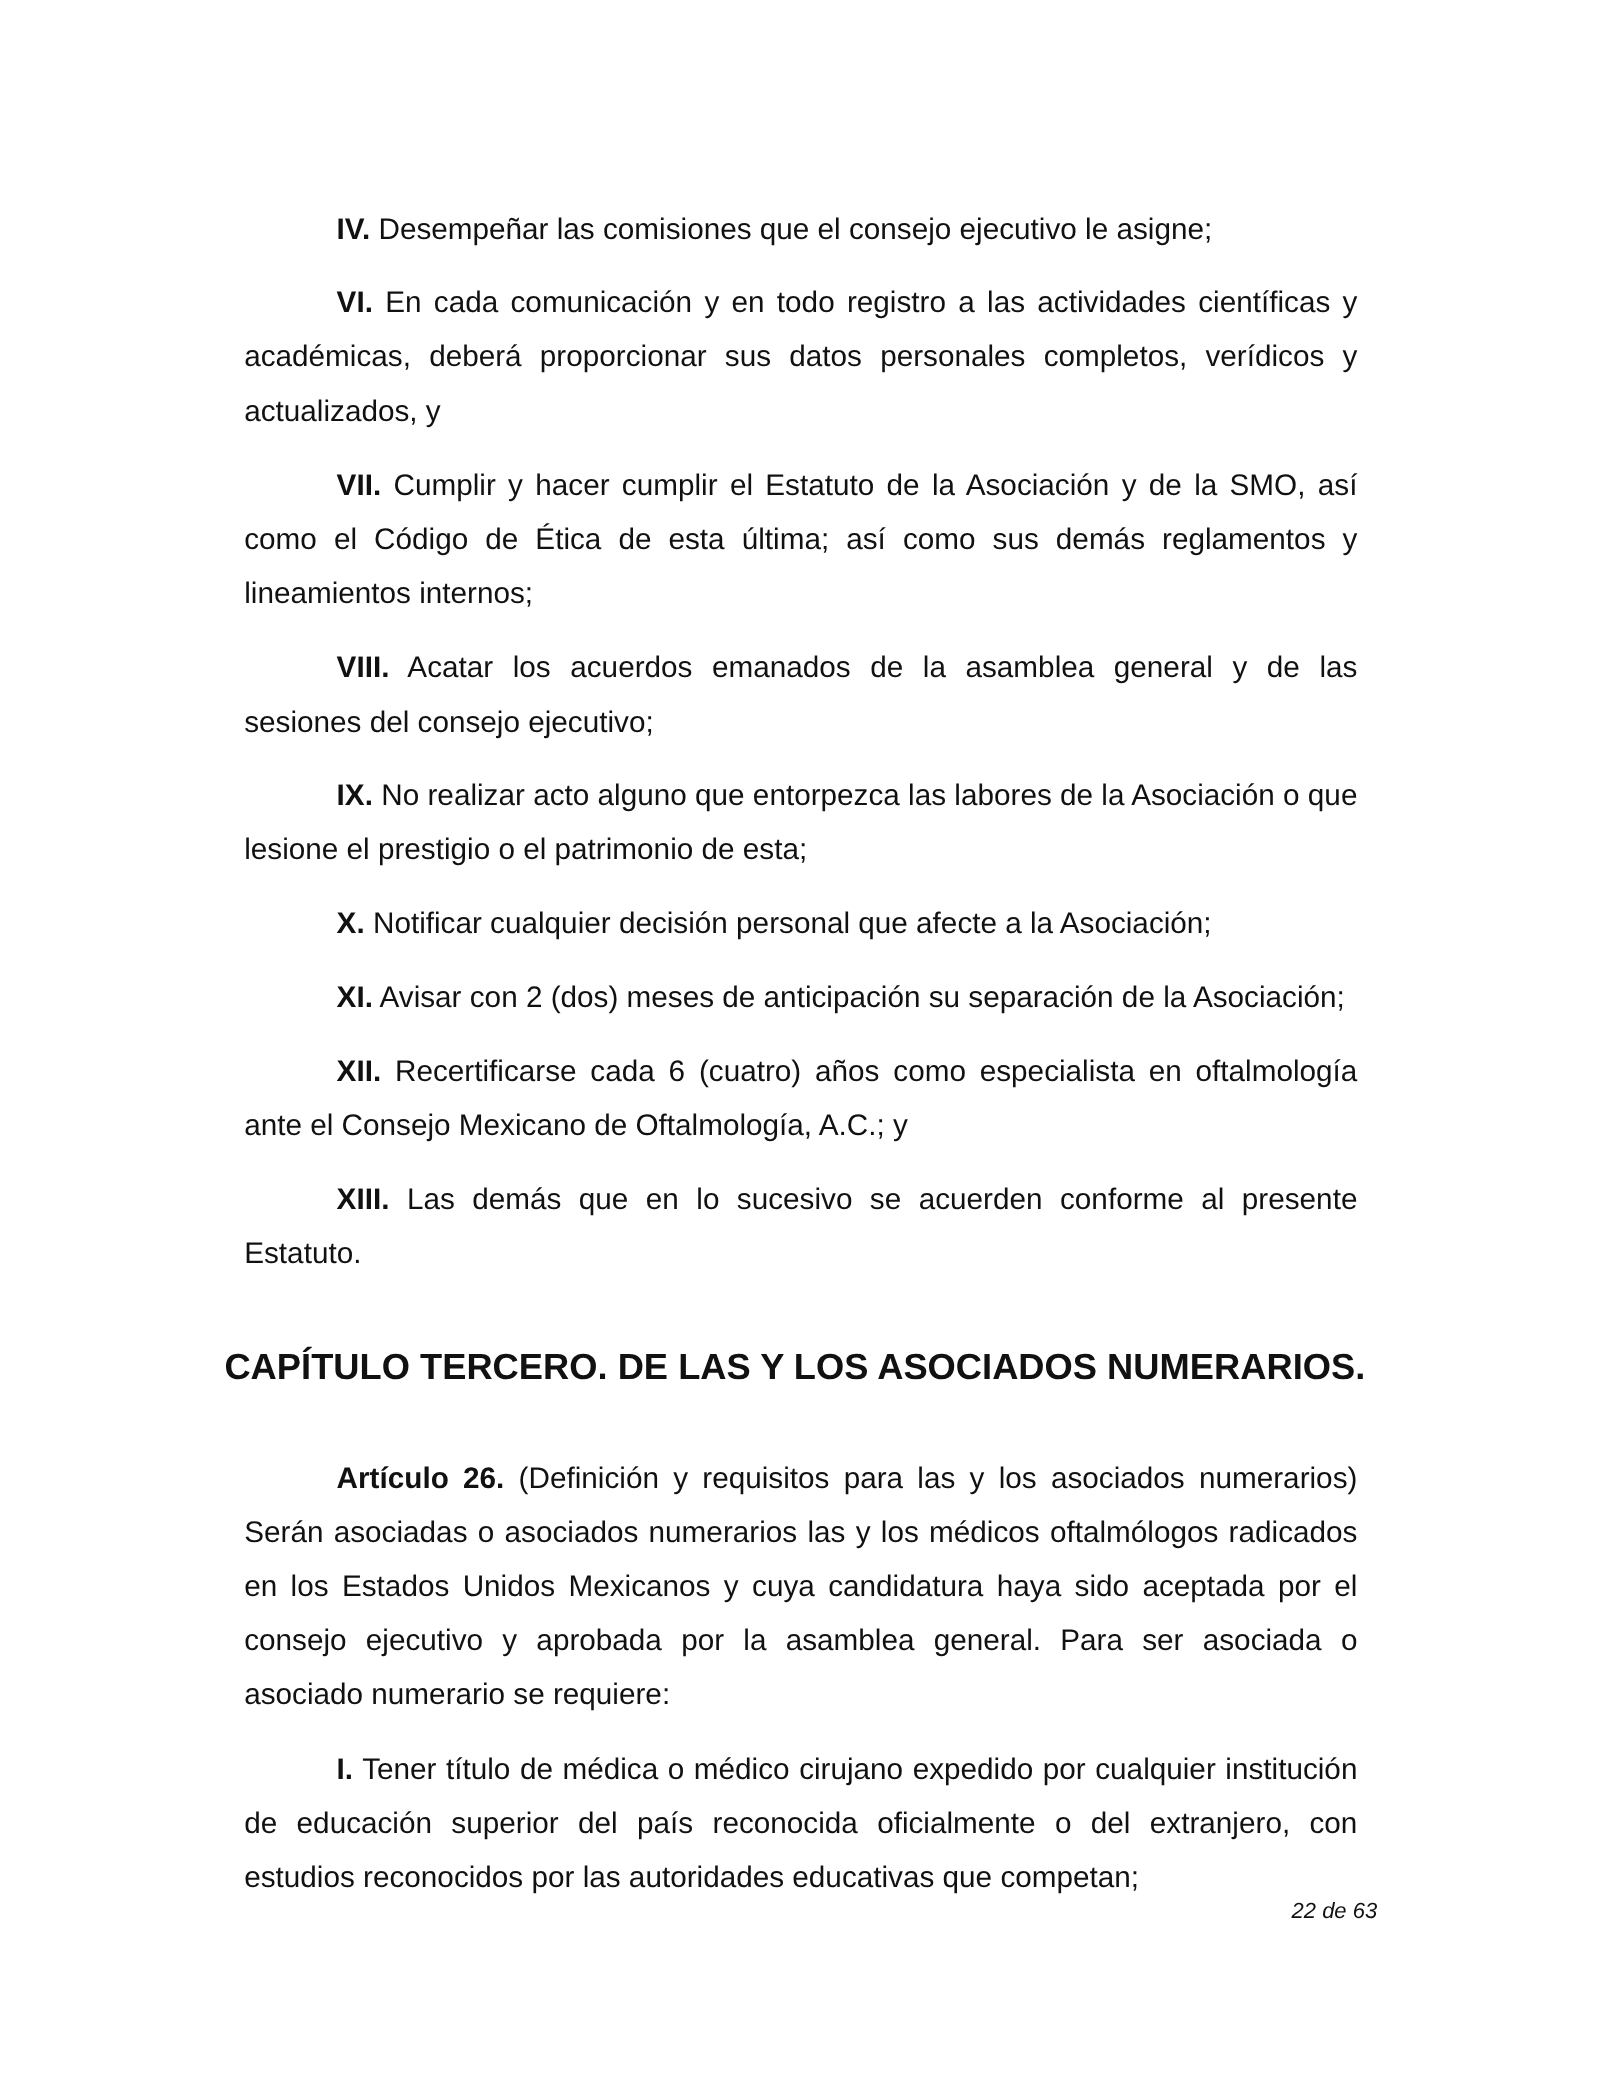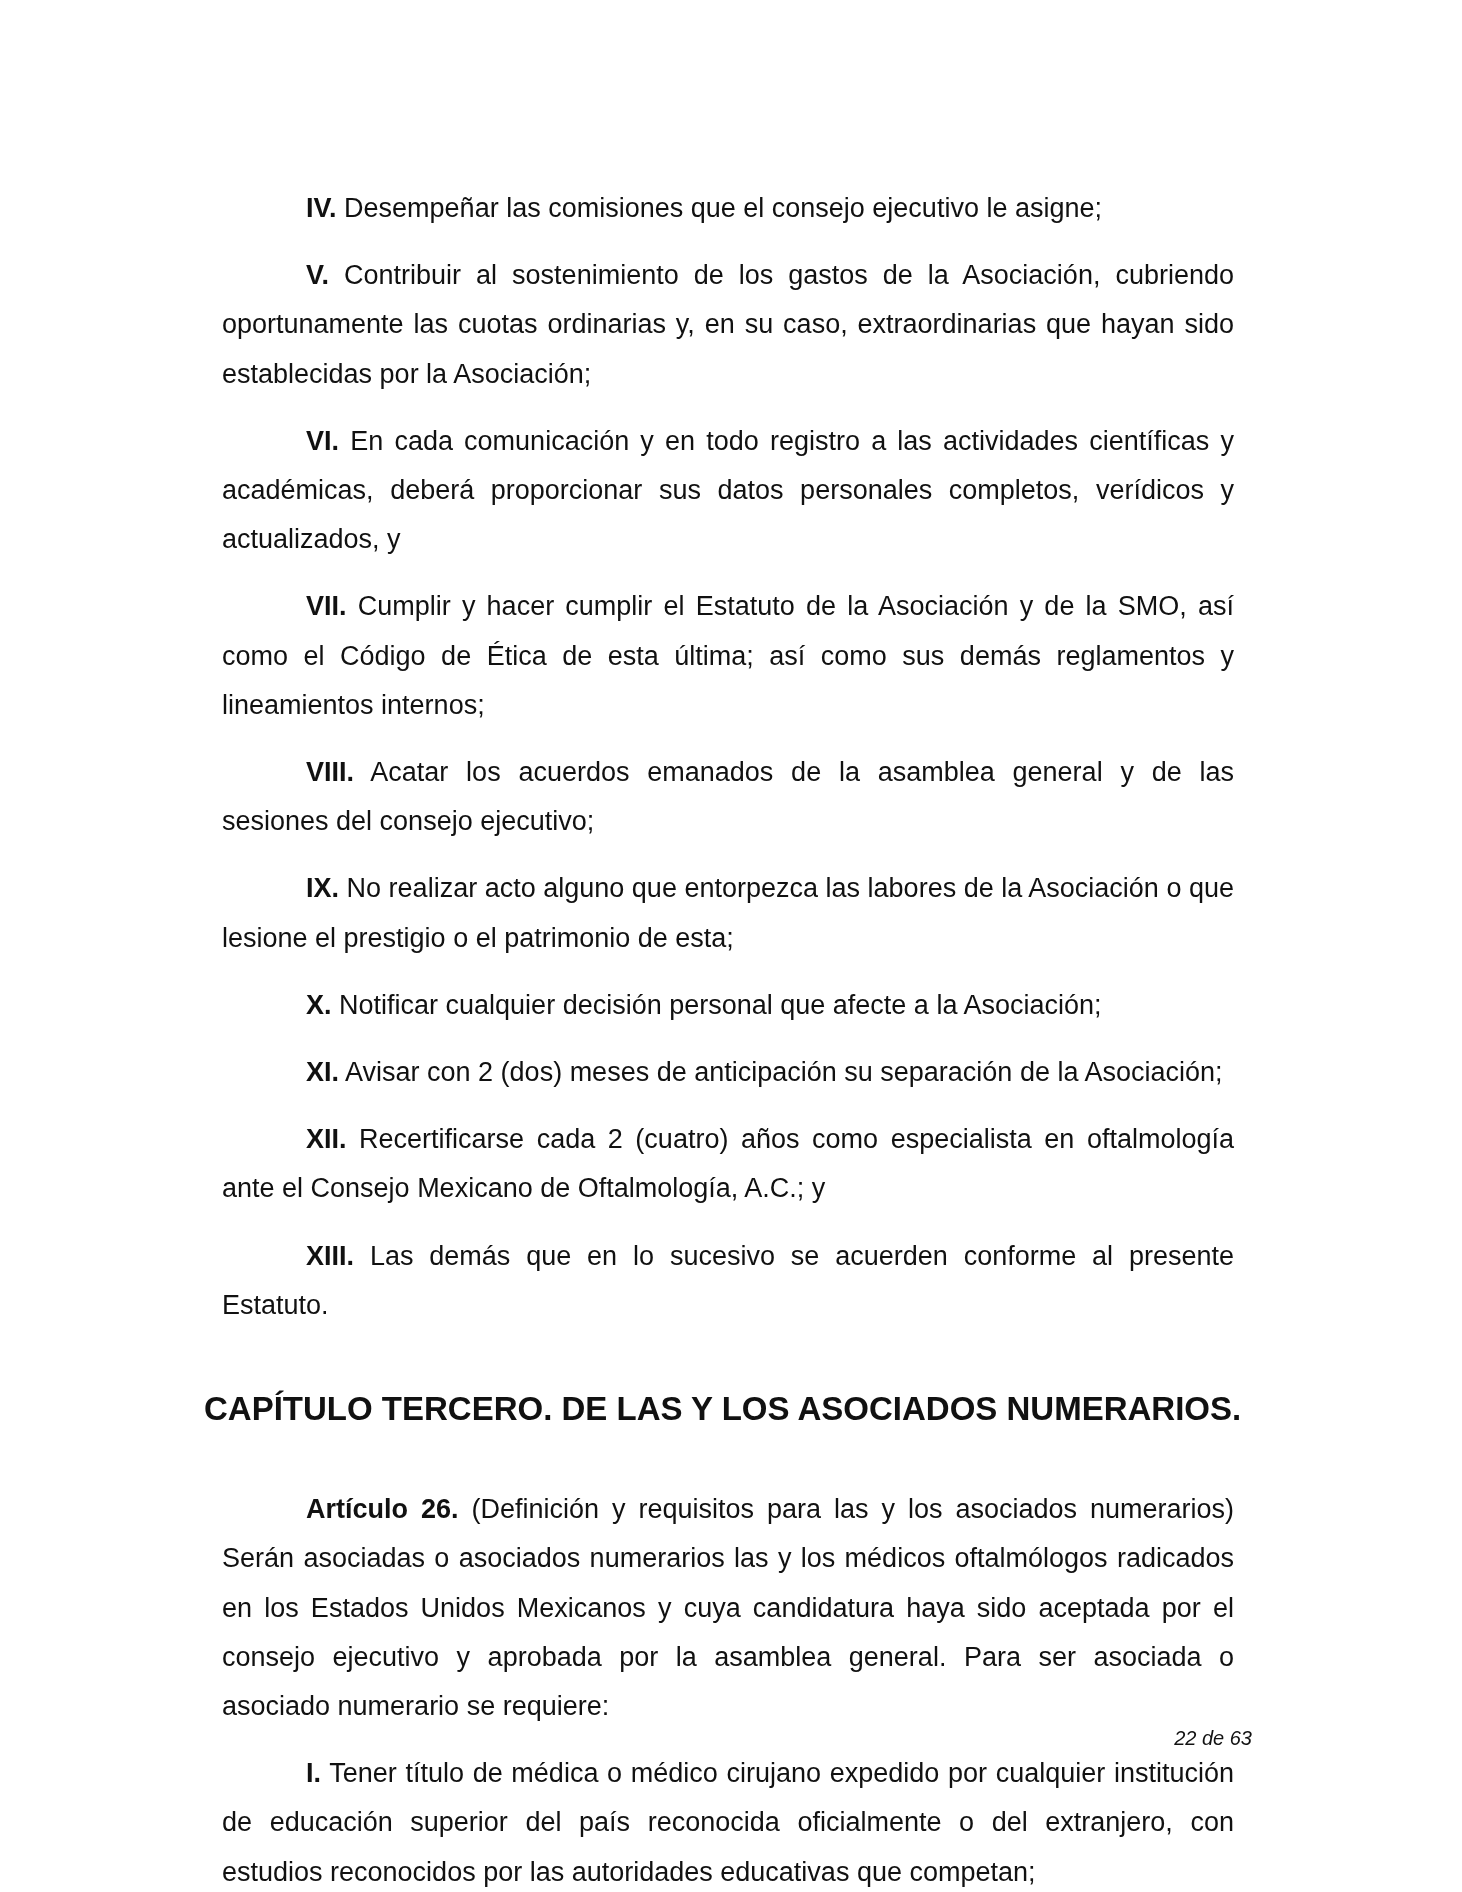--- a/index.html
+++ b/index.html
@@ -45,35 +45,34 @@
       font-size: 20px;
     }
   </style>
 </head>
 <body>
 
 <div class="page">
 
   <p class="para"><span class="num">IV.</span> <span>Desempeñar las comisiones que el consejo ejecutivo le asigne;</span></p>
 
-  <p class="para"><span class="num">V.</span> <span>Contribuir al sostenimiento de los gastos de la Asociación, cubriendo oportunamente las cuotas ordinarias y, en su caso, extraordinarias que hayan sido establecidas por la Asociación;</span></p>
 
   <p class="para"><span class="num">VI.</span> <span>En cada comunicación y en todo registro a las actividades científicas y académicas, deberá proporcionar sus datos personales completos, verídicos y actualizados, y</span></p>
 
   <p class="para"><span class="num">VII.</span> <span>Cumplir y hacer cumplir el Estatuto de la Asociación y de la SMO, así como el Código de Ética de esta última; así como sus demás reglamentos y lineamientos internos;</span></p>
 
   <p class="para"><span class="num">VIII.</span> <span>Acatar los acuerdos emanados de la asamblea general y de las sesiones del consejo ejecutivo;</span></p>
 
   <p class="para"><span class="num">IX.</span> <span>No realizar acto alguno que entorpezca las labores de la Asociación o que lesione el prestigio o el patrimonio de esta;</span></p>
 
   <p class="para"><span class="num">X.</span> <span>Notificar cualquier decisión personal que afecte a la Asociación;</span></p>
 
   <p class="para"><span class="num">XI.</span> <span>Avisar con 2 (dos) meses de anticipación su separación de la Asociación;</span></p>
 
-  <p class="para"><span class="num">XII.</span> <span>Recertificarse cada 2 (cuatro) años como especialista en oftalmología ante el Consejo Mexicano de Oftalmología, A.C.; y</span></p>
+  <p class="para"><span class="num">XII.</span> <span>Recertificarse cada 6 (cuatro) años como especialista en oftalmología ante el Consejo Mexicano de Oftalmología, A.C.; y</span></p>
 
   <p class="para"><span class="num">XIII.</span> <span>Las demás que en lo sucesivo se acuerden conforme al presente Estatuto.</span></p>
 
   <h2 class="chapter">CAPÍTULO TERCERO. DE LAS Y LOS ASOCIADOS NUMERARIOS.</h2>
 
   <p class="para"><span class="num">Artículo 26.</span> <span>(Definición y requisitos para las y los asociados numerarios) Serán asociadas o asociados numerarios las y los médicos oftalmólogos radicados en los Estados Unidos Mexicanos y cuya candidatura haya sido aceptada por el consejo ejecutivo y aprobada por la asamblea general. Para ser asociada o asociado numerario se requiere:</span></p>
 
   <p class="para"><span class="num">I.</span> <span>Tener título de médica o médico cirujano expedido por cualquier institución de educación superior del país reconocida oficialmente o del extranjero, con estudios reconocidos por las autoridades educativas que competan;</span></p>
 
 </div>

